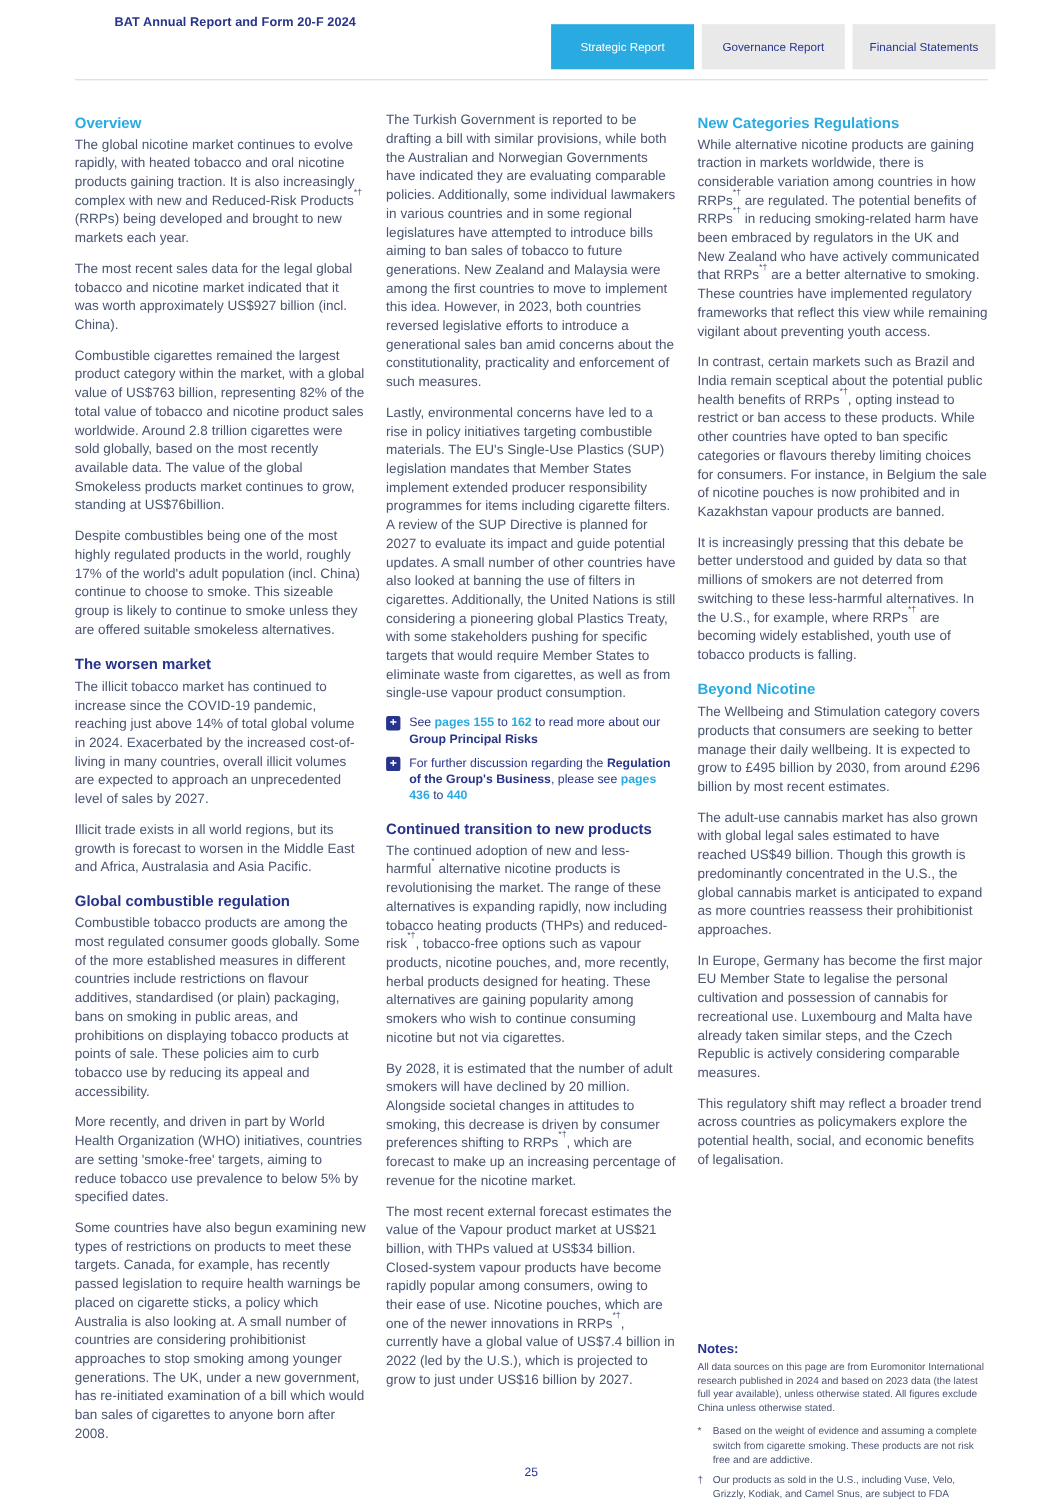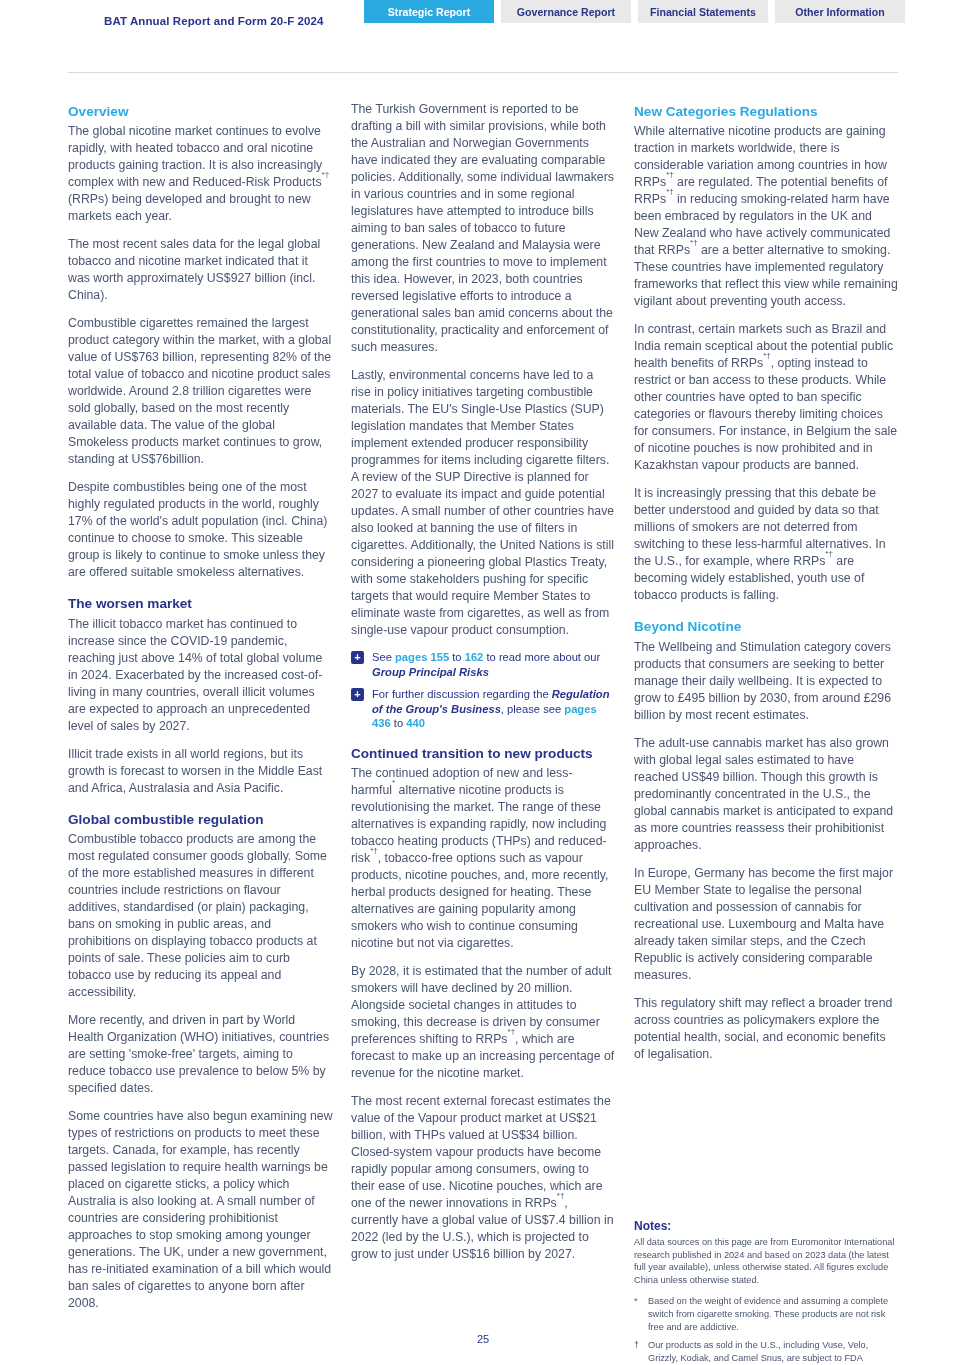--- a/index.html
+++ b/index.html
@@ -7,36 +7,36 @@
   body {
     width:966px; height:1365px; position:relative; overflow:hidden;
     font-family:"Liberation Sans", sans-serif;
     -webkit-font-smoothing:antialiased;
   }
   
   .topbar { display:flex; justify-content:space-between; align-items:stretch; height:41px; padding-left:104px; padding-right:61px; }
   .brand { align-self:center; font-size:11.5px; font-weight:bold; color:#27348B; letter-spacing:.1px; }
   .tabs { display:flex; gap:7px; }
   .tab {
-    width:130px; height:23px; display:flex; align-items:center; justify-content:center;
-    background:#E9E9EA; color:#27348B; font-size:10.6px; font-weight:bold; text-align:center; cursor:pointer;
+    width:130px; height:41px; display:flex; align-items:center; justify-content:center;
+    background:#E9E9EA; color:#27348B; font-size:10.6px; font-weight:normal; text-align:center; cursor:pointer;margin-top:22px;
   }
   .tab.active { background:#29ABE2; color:#ffffff; }
   
   .divider { margin:31px 68px 0 68px; border-top:1px solid #D9D9D9; }
   
   .content { display:flex; gap:18px; padding:28px 68px 0 68px; }
   .col { width:265px; flex:0 0 265px; }
   .heading { font-size:13.6px; font-weight:bold; line-height:1.28; margin:14px 0 3px 0; }
   .heading.cyan { color:#29ABE2; }
   .heading.navy { color:#27348B; }
   .col > .heading:first-child { margin-top:2px; }
   .para { font-size:12.3px; line-height:17px; color:#4A5572; margin:0 0 11px 0; }
   .para .sup, .para sup { font-size:8px; line-height:0; position:relative; top:-4px; }
-  .seg-bold { font-weight:bold; color:#27348B;font-style:italic; }
+  .seg-bold { font-weight:bold; color:#27348B; }
   .seg-link { color:#29ABE2; font-weight:bold; cursor:pointer; }
   
   .crossrefs { margin:3px 0 14px 0; }
   .crossref { display:flex; gap:8px; margin-bottom:8px; }
   .plus-box {
     flex:0 0 13px; width:13px; height:13px; margin-top:1px; background:#27348B; color:#fff;
     display:flex; align-items:center; justify-content:center;
     font-size:11px; font-weight:bold; line-height:1; border-radius:2px; cursor:pointer;
   }
   .crossref-text { font-size:11.2px; line-height:14.5px; color:#27348B; }
@@ -53,21 +53,20 @@
 </head>
 <body>
 
 <div class="page">
   <header class="topbar">
     <div class="brand">BAT Annual Report and Form 20-F 2024</div>
     <nav class="tabs">
         <div class="tab active">Strategic Report</div>
         <div class="tab">Governance Report</div>
         <div class="tab">Financial Statements</div>
-        <div class="tab">Other Information</div>
       </nav>
   </header>
   <div class="divider"></div>
   <main class="content">
     <div class="col">
         <div class="heading cyan">Overview</div>
         <p class="para">The global nicotine market continues to evolve rapidly, with heated tobacco and oral nicotine products gaining traction. It is also increasingly complex with new and Reduced-Risk Products<sup class="sup">*†</sup> (RRPs) being developed and brought to new markets each year.</p>
         <p class="para">The most recent sales data for the legal global tobacco and nicotine market indicated that it was worth approximately US$927 billion (incl. China).</p>
         <p class="para">Combustible cigarettes remained the largest product category within the market, with a global value of US$763 billion, representing 82% of the total value of tobacco and nicotine product sales worldwide. Around 2.8 trillion cigarettes were sold globally, based on the most recently available data. The value of the global Smokeless products market continues to grow, standing at US$76billion.</p>
         <p class="para">Despite combustibles being one of the most highly regulated products in the world, roughly 17% of the world's adult population (incl. China) continue to choose to smoke. This sizeable group is likely to continue to smoke unless they are offered suitable smokeless alternatives.</p>

